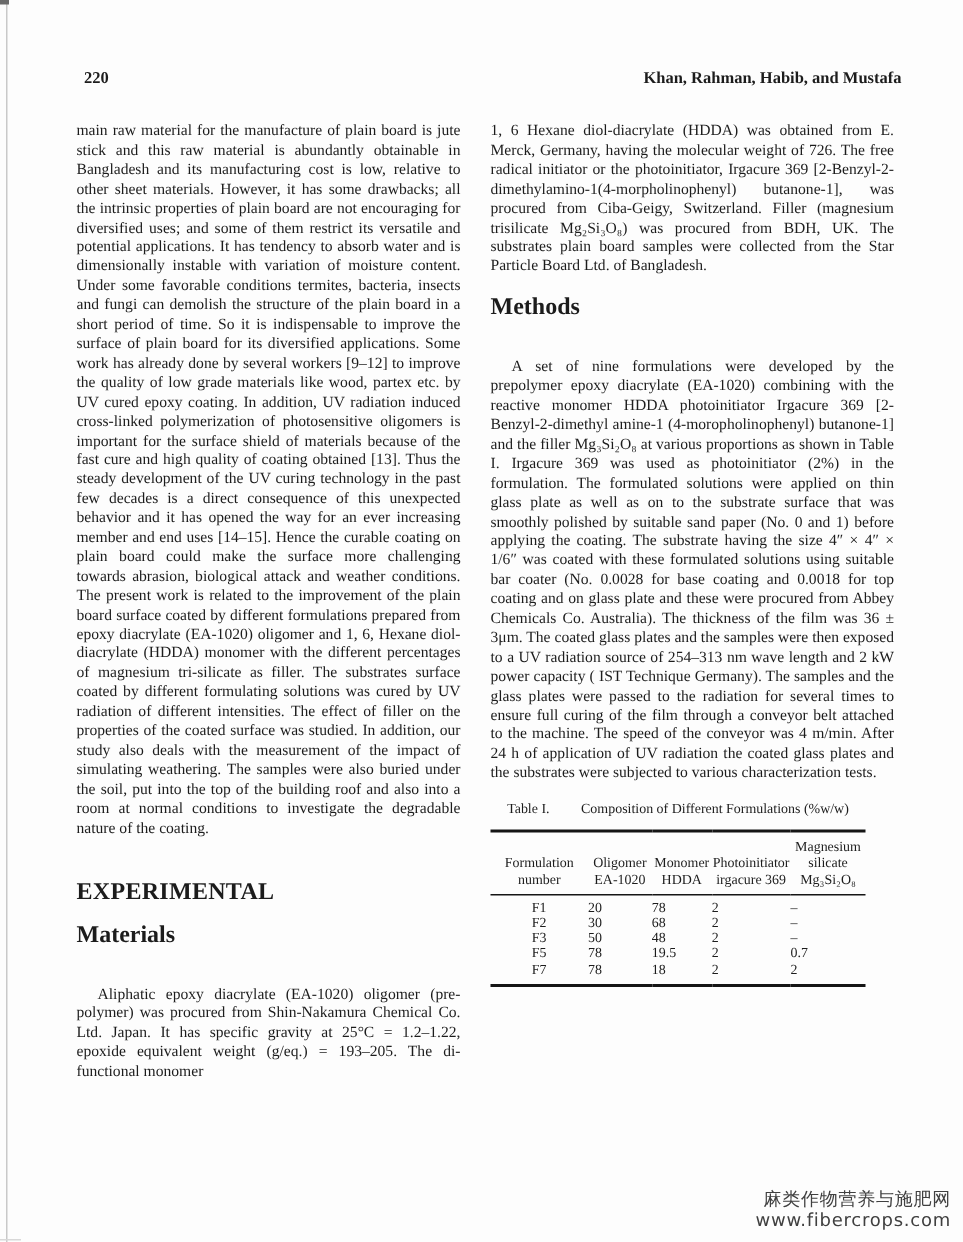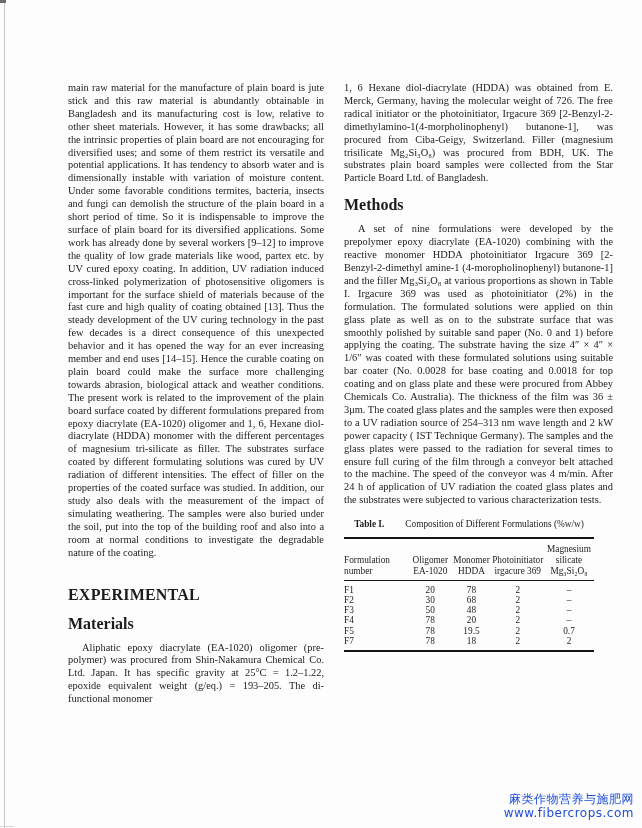--- a/index.html
+++ b/index.html
@@ -43,35 +43,35 @@
     position: absolute;
     left: 56px; right: 41px; top: 46px;
     display: flex;
     justify-content: space-between;
     align-items: baseline;
     font-weight: bold;
     font-size: 11px;
   }
   .columns {
     position: absolute;
-    left: 68px; top: 82px;
+    left: 51px; top: 82px;
     width: 545px;
     display: flex;
   }
   .col-left  { width: 256px; margin-right: 20px; }
   .col-right { width: 269px; }
   .body-text {
     margin: 0;
     font-size: 10.4px;
     line-height: 12.9px;
     text-align: justify;
     hyphens: auto;
     -webkit-hyphens: auto;
   }
-  .indent { text-indent: 14px; margin-top: 9px; }
+  .indent { text-indent: 14px; margin-top: 25px; }
   .section-heading {
     margin: 26px 0 0 0;
     font-size: 16px;
     font-weight: bold;
     letter-spacing: 0.2px;
   }
   .sub-heading {
     margin: 11px 0 0 0;
     font-size: 16px;
     font-weight: bold;
@@ -80,67 +80,71 @@
     margin: 12px 0 0 0;
     width: 250px;
   }
   .table-caption {
     text-align: center;
     font-size: 9.3px;
     line-height: 11px;
     margin-bottom: 7px;
     white-space: nowrap;
   }
-  .caption-label { font-weight: bold; margin-right: 21px; }
+  .caption-label { font-weight: normal; margin-right: 21px; }
   .formulations-table {
     width: 100%;
     border-collapse: collapse;
     border-top: 2.5px solid #151515;
     border-bottom: 2.5px solid #151515;
     font-size: 9.3px;
   }
   .formulations-table col.c1 { width: 26%; }
   .formulations-table col.c2 { width: 17%; }
   .formulations-table col.c3 { width: 16%; }
   .formulations-table col.c4 { width: 21%; }
   .formulations-table col.c5 { width: 20%; }
   .formulations-table th {
     font-weight: normal;
     vertical-align: bottom;
     line-height: 10.8px;
     padding: 5px 0 3px 0;
     border-bottom: 1.2px solid #151515;
   }
   .formulations-table td {
-    text-align: center;
+    text-align: left;
     line-height: 10.3px;
     padding: 0;
   }
   .formulations-table tbody tr:first-child td { padding-top: 4px; }
   .formulations-table tbody tr:last-child td { padding-bottom: 4px; }
   .formulations-table th.first,
-  .formulations-table td.first { text-align: left; }
+  .formulations-table td.first { text-align: center; }
   .watermark {
     position: absolute;
     right: 8px; bottom: 8px;
     text-align: right;
     font-family: "DejaVu Sans", "Liberation Sans", sans-serif;
     font-size: 12px;
     line-height: 13.5px;
     letter-spacing: 0.5px;
   }
 </style>
 </head>
 <body>
 
 <div class="page">
   <div class="scan-edge-line"></div>
   <div class="corner-mark"></div>
   <div class="corner-mark-bottom"></div>
 
+  <header class="page-header">
+    <span class="page-number">220</span>
+    <span class="running-head">Khan, Rahman, Habib, and Mustafa</span>
+  </header>
 
   <main class="columns">
     <section class="col-left">
       <p class="body-text">main raw material for the manufacture of plain board is jute stick and this raw material is abundantly obtainable in Bangladesh and its manufacturing cost is low, relative to other sheet materials. However, it has some drawbacks; all the intrinsic properties of plain board are not encouraging for diversified uses; and some of them restrict its versatile and potential applications. It has tendency to absorb water and is dimensionally instable with variation of moisture content. Under some favorable conditions termites, bacteria, insects and fungi can demolish the structure of the plain board in a short period of time. So it is indispensable to improve the surface of plain board for its diversified applications. Some work has already done by several workers [9–12] to improve the quality of low grade materials like wood, partex etc. by UV cured epoxy coating. In addition, UV radiation induced cross-linked polymerization of photosensitive oligomers is important for the surface shield of materials because of the fast cure and high quality of coating obtained [13]. Thus the steady development of the UV curing technology in the past few decades is a direct consequence of this unexpected behavior and it has opened the way for an ever increasing member and end uses [14–15]. Hence the curable coating on plain board could make the surface more challenging towards abrasion, biological attack and weather conditions. The present work is related to the improvement of the plain board surface coated by different formulations prepared from epoxy diacrylate (EA-1020) oligomer and 1, 6, Hexane diol-diacrylate (HDDA) monomer with the different percentages of magnesium tri-silicate as filler. The substrates surface coated by different formulating solutions was cured by UV radiation of different intensities. The effect of filler on the properties of the coated surface was studied. In addition, our study also deals with the measurement of the impact of simulating weathering. The samples were also buried under the soil, put into the top of the building roof and also into a room at normal conditions to investigate the degradable nature of the coating.</p>
       <h2 class="section-heading">EXPERIMENTAL</h2>
       <h3 class="sub-heading">Materials</h3>
       <p class="body-text indent">Aliphatic epoxy diacrylate (EA-1020) oligomer (pre-polymer) was procured from Shin-Nakamura Chemical Co. Ltd. Japan. It has specific gravity at 25°C = 1.2–1.22, epoxide equivalent weight (g/eq.) = 193–205. The di-functional monomer</p>
     </section>
 
     <section class="col-right">
@@ -185,43 +189,36 @@
                 <td>–</td>
               </tr>
               <tr>
                 <td class="first">F3</td>
                 <td>50</td>
                 <td>48</td>
                 <td>2</td>
                 <td>–</td>
               </tr>
               <tr>
-                <td class="first">F4</td>
-                <td>78</td>
-                <td>20</td>
-                <td>2</td>
-                <td>–</td>
-              </tr>
-              <tr>
                 <td class="first">F5</td>
                 <td>78</td>
                 <td>19.5</td>
                 <td>2</td>
                 <td>0.7</td>
               </tr>
               <tr>
                 <td class="first">F7</td>
                 <td>78</td>
                 <td>18</td>
                 <td>2</td>
                 <td>2</td>
               </tr>
             </tbody>
         </table>
       </figure>
     </section>
   </main>
 
-  <div class="watermark" style="color: #1d4ed8;">
+  <div class="watermark" style="color: #404040;">
     <div>麻类作物营养与施肥网</div>
     <div>www.fibercrops.com</div>
   </div>
 </div>
 
 </body></html>

